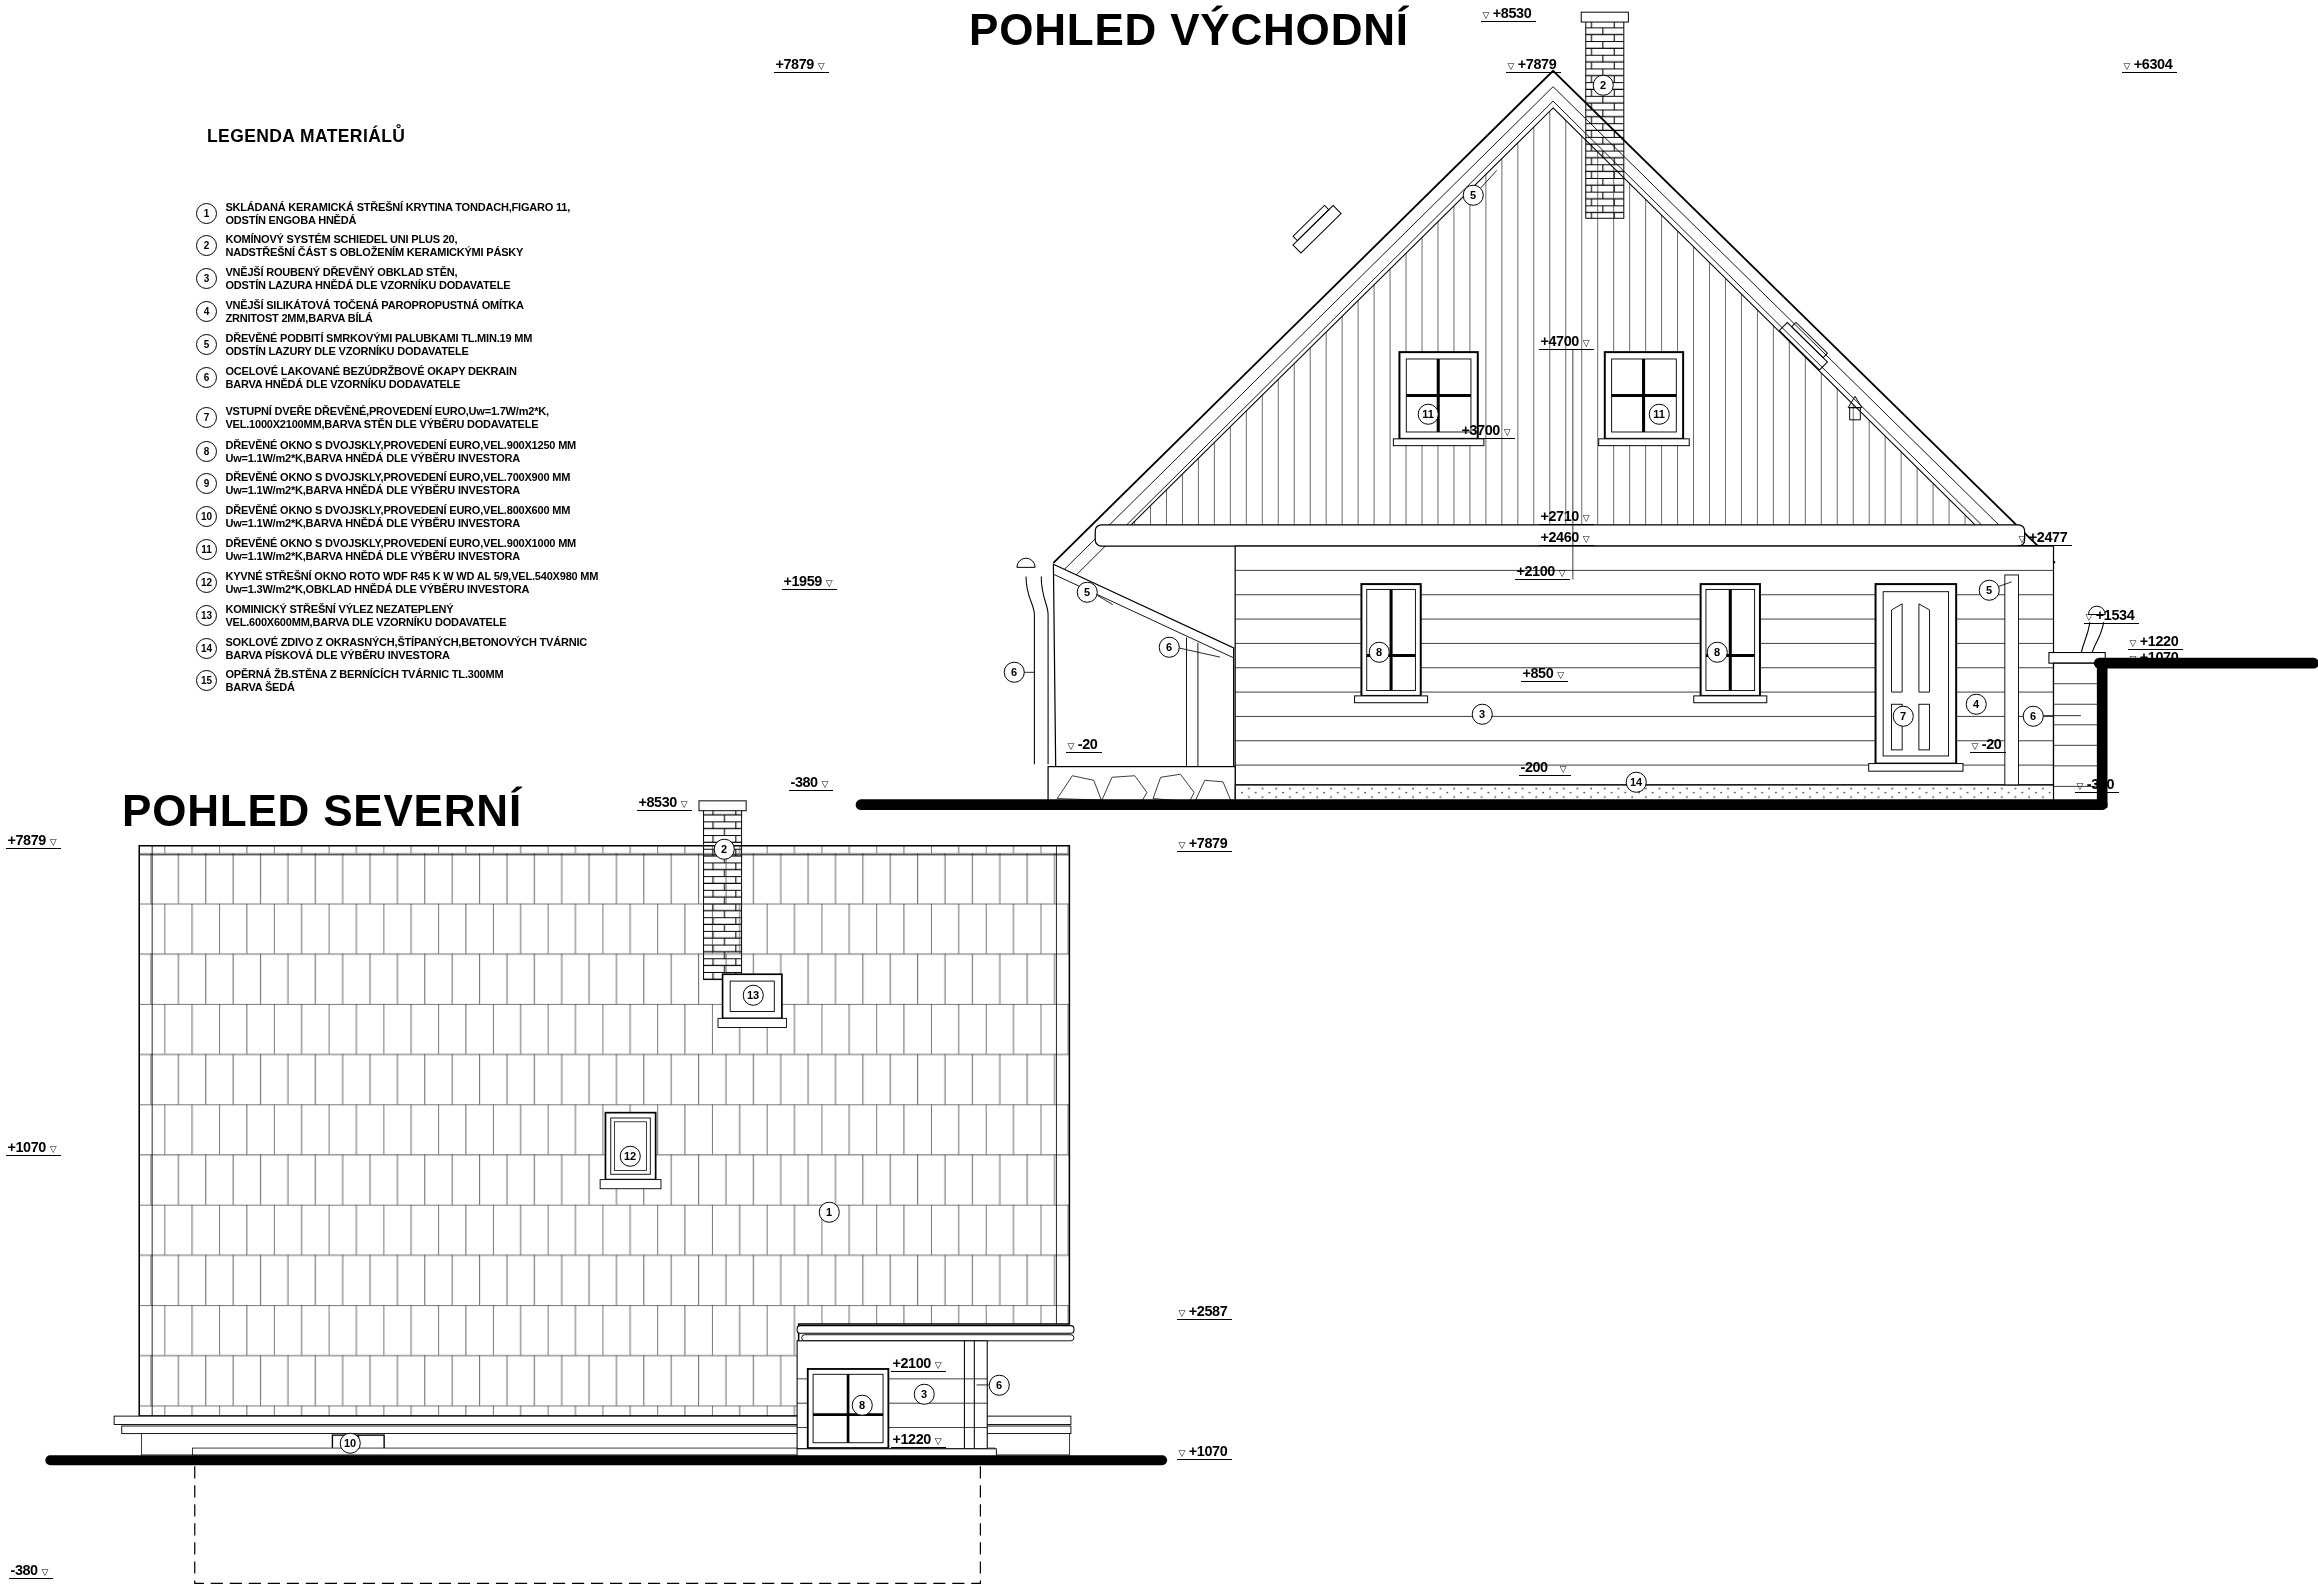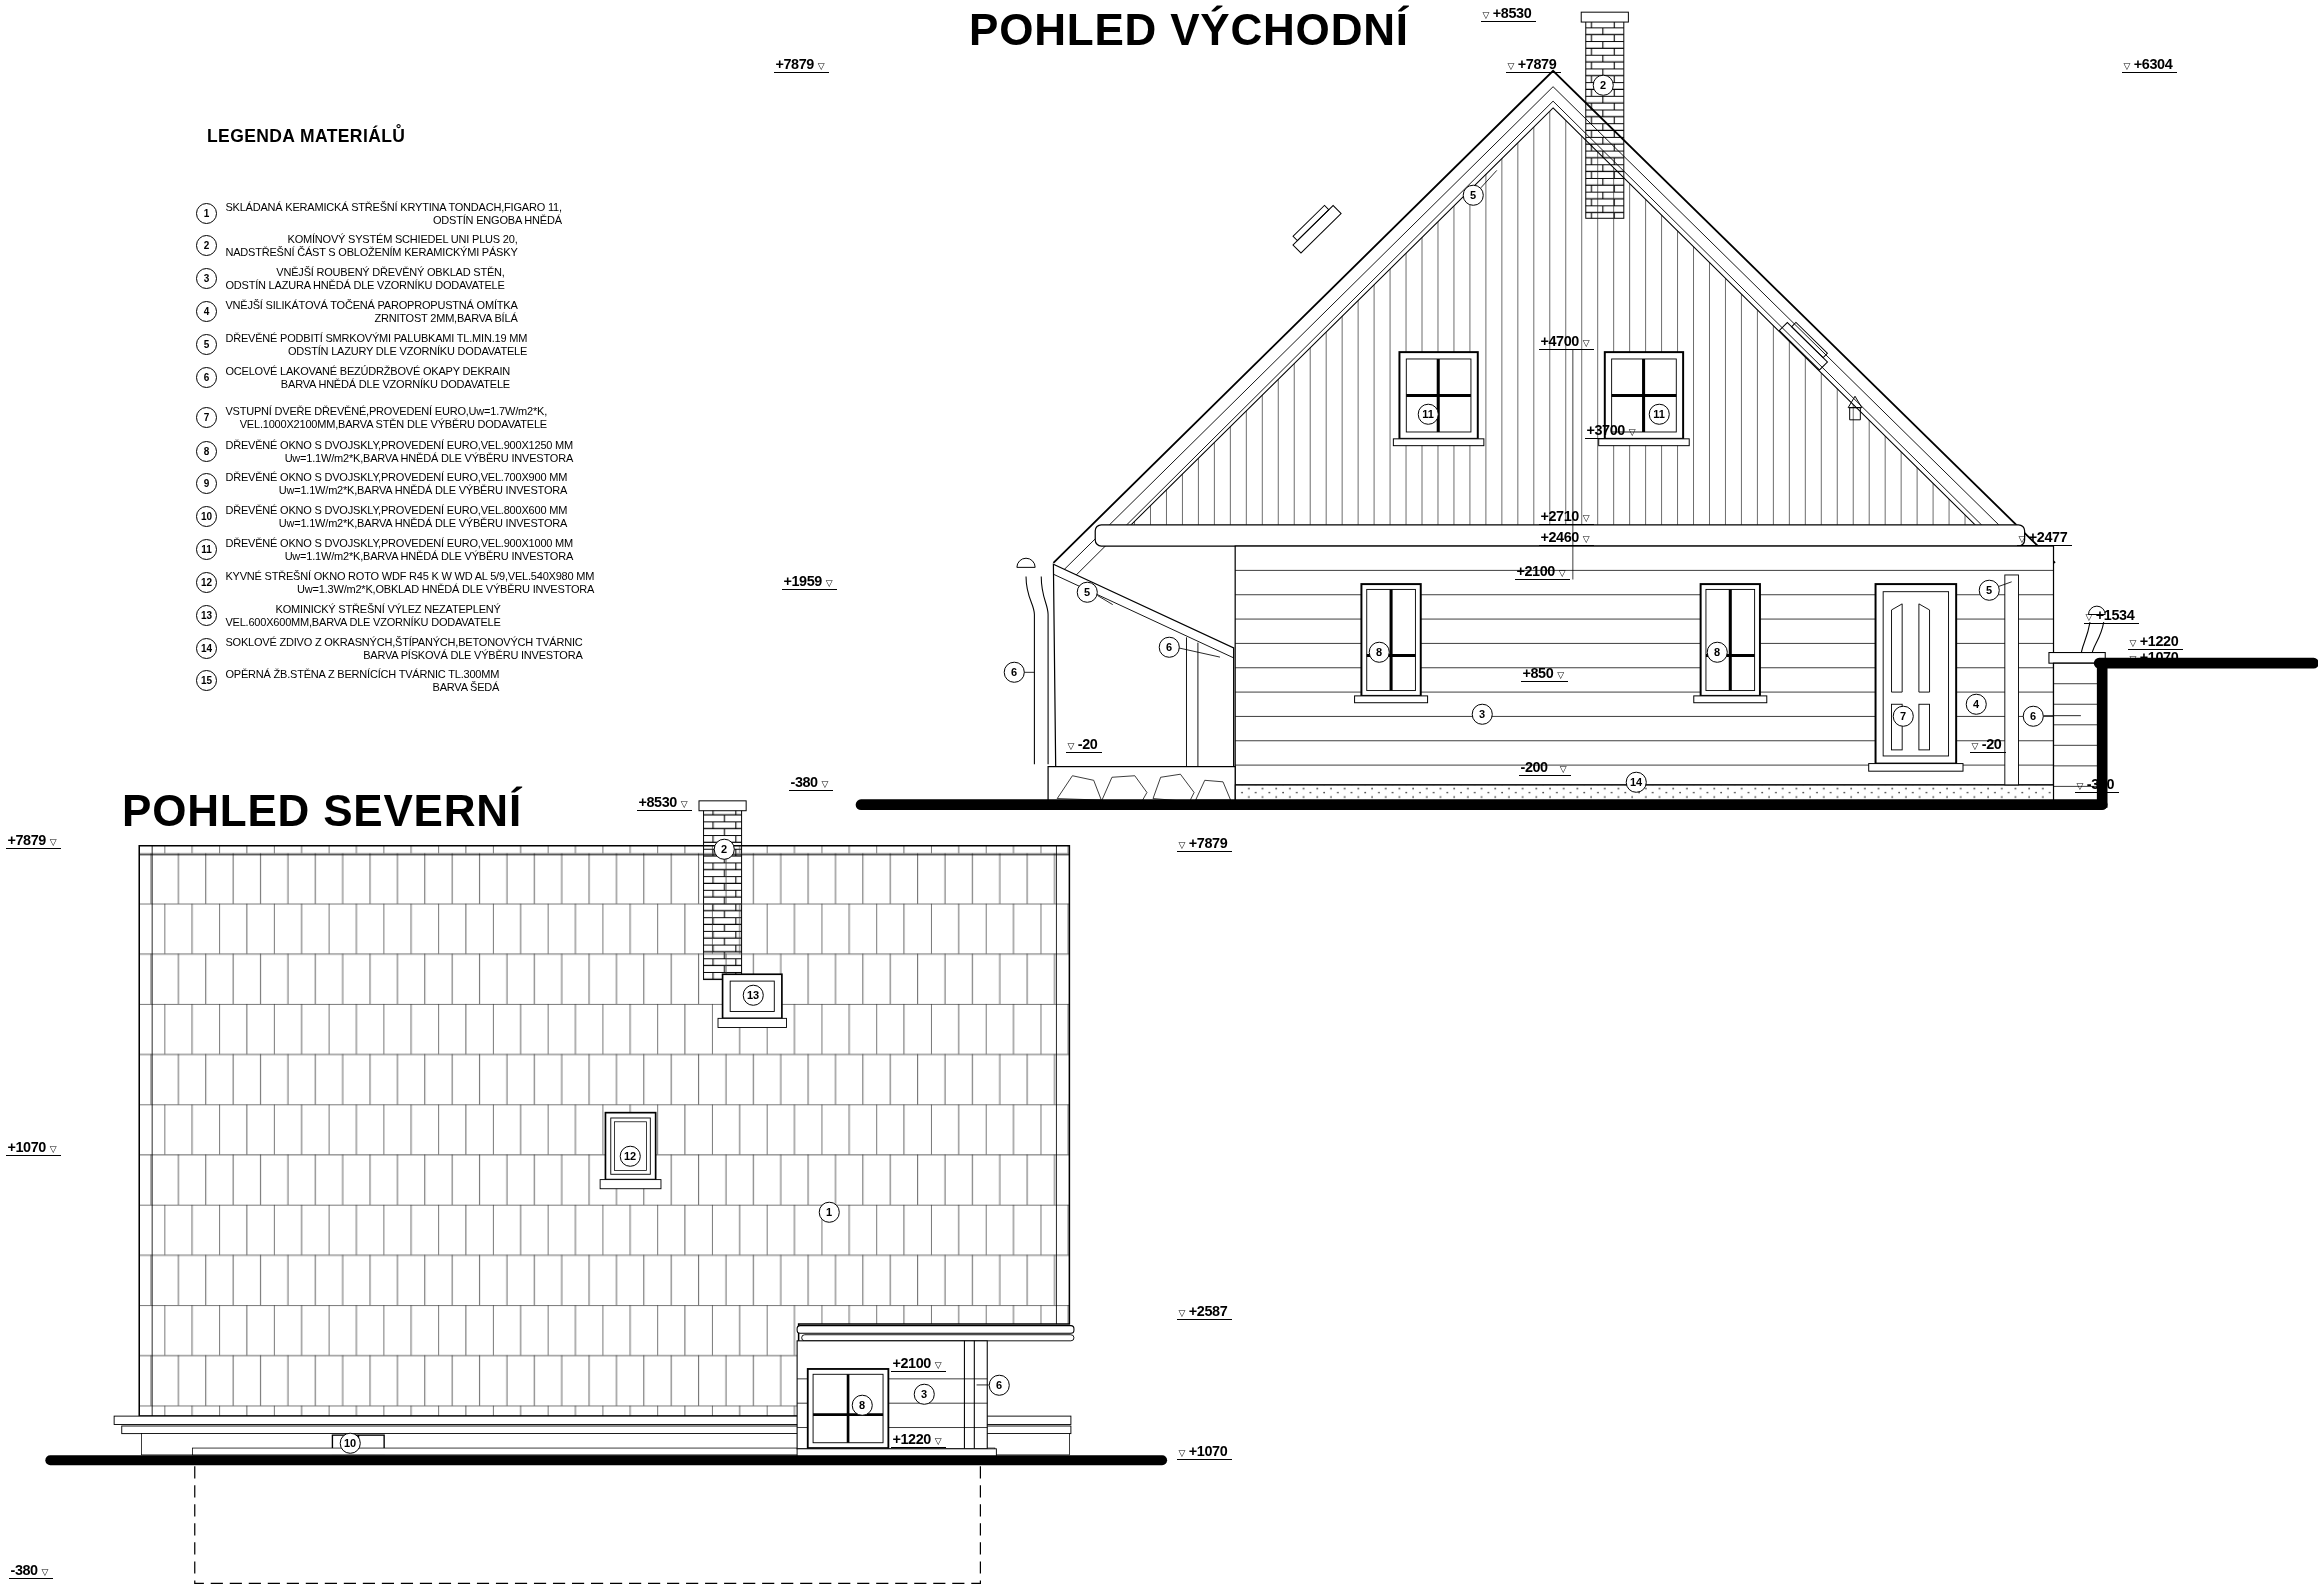--- a/index.html
+++ b/index.html
@@ -5,22 +5,22 @@
   html,body{margin:0;padding:0;background:#fff;}
   #stage{position:relative;width:2319px;height:1588px;background:#fff;overflow:hidden;
          font-family:"Liberation Sans",sans-serif;color:#000;}
   #linework{position:absolute;left:0;top:0;}
   .view-title{position:absolute;font-size:44px;font-weight:700;letter-spacing:0.8px;white-space:nowrap;}
   .legend-title{position:absolute;font-size:17.5px;font-weight:700;letter-spacing:0.4px;}
   .legend-item{position:absolute;display:flex;align-items:flex-start;}
   .legend-num{flex:0 0 auto;width:19px;height:19px;border:1.2px solid #000;border-radius:50%;
               display:flex;align-items:center;justify-content:center;font-size:10px;font-weight:700;
               margin-top:1.5px;background:#fff;}
-  .legend-text{margin-left:8.4px;font-size:11px;font-weight:400;line-height:12.5px;
-               letter-spacing:-0.2px;white-space:nowrap;text-align:right;}
+  .legend-text{margin-left:8.4px;font-size:11px;font-weight:700;line-height:12.5px;
+               letter-spacing:-0.2px;white-space:nowrap;}
   .level{position:absolute;display:flex;align-items:flex-end;gap:3.8px;
          border-bottom:1.5px solid #000;padding:0 4.6px 0 1.5px;
          font-size:14.4px;font-weight:700;letter-spacing:-0.4px;line-height:16px;white-space:nowrap;}
   .level .tri{font-size:9px;line-height:10.6px;font-weight:400;}
   .callout{position:absolute;min-width:20.5px;height:20.5px;box-sizing:border-box;border:1.4px solid #000;
            border-radius:50%;background:#fff;display:flex;align-items:center;justify-content:center;
            font-size:11px;font-weight:700;padding:0 1.5px;transform:translate(-50%,-50%);}
 </style>
 </head>
 <body>
@@ -309,21 +309,21 @@
       <span class="tri">▽</span>
       <span class="val">+6304</span>
     </div>
 
     <div class="level" style="left: 1539px; top: 333px;">
 
       <span class="val">+4700</span>
     <span class="tri">▽</span>
       </div>
 
-    <div class="level" style="left: 1585px; top: 422px;">
+    <div class="level" style="left: 1460px; top: 422px;">
 
       <span class="val">+3700</span>
     <span class="tri">▽</span>
       </div>
 
     <div class="level" style="left: 1539px; top: 508px; justify-content: space-between;">
 
       <span class="val">+2710</span>
     <span class="tri">▽</span>
       </div>

